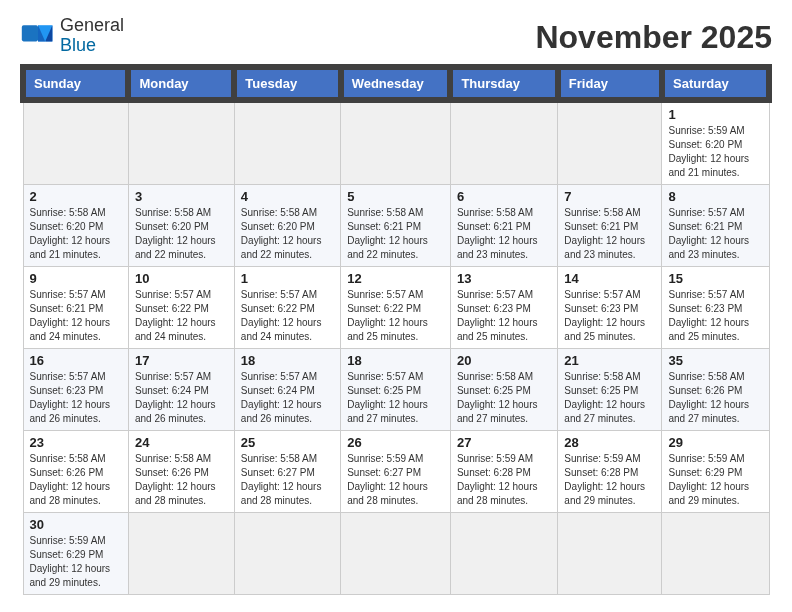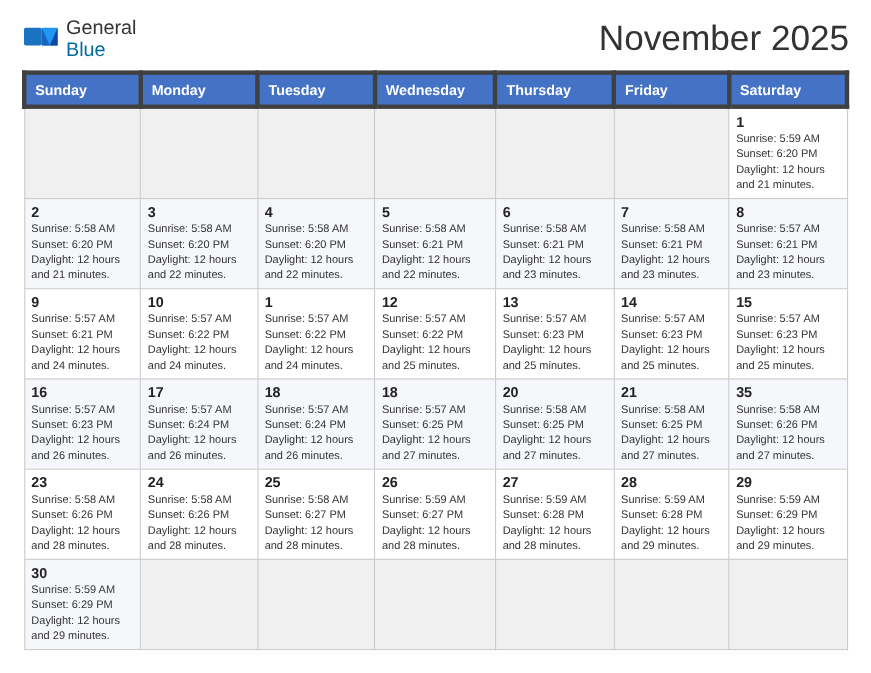--- a/index.html
+++ b/index.html
@@ -6,21 +6,21 @@
     body {
       font-family: Arial, sans-serif;
       background: #fff;
       width: 792px;
       min-height: 612px;
       padding: 16px 20px;
     }
     .header-area {
       display: flex;
       justify-content: space-between;
-      align-items: flex-start;
+      align-items: flex-end;
       margin-bottom: 4px;
       gap: 17px;
     }
     .logo {
       display: flex;
       align-items: center;
       gap: 4px;
     }
     .logo-text {
       font-size: 18px;
@@ -32,21 +32,21 @@
     .logo-icon {
       width: 36px;
       height: 36px;
     }
     .title-area {
       text-align: right;
     }
     .month-title {
       font-size: 32px;
       color: #333;
-      font-weight: 400;
+      font-weight: 700;
     }
     .subtitle {
       font-size: 14px;
       color: #555;
       margin-top: 2px;
     }
     .calendar-table {
       width: 100%;
       border-collapse: collapse;
       margin-top: 8px;
@@ -54,21 +54,21 @@
     }
     .calendar-table thead tr {
       background: #4472c4;
     }
     .calendar-table thead th {
       color: #fff;
       text-align: left;
       padding: 6px 8px;
       font-size: 13px;
       font-weight: 600;
-      border: 4px solid #404040;
+      border: 6px solid #404040;
     }
     .calendar-table tbody td {
       vertical-align: top;
       padding: 4px 6px;
       border: 1px solid #ccc;
       width: 113px;
       min-height: 60px;
       background: #fff;
     }
     .calendar-table tbody tr:nth-child(even) td {

